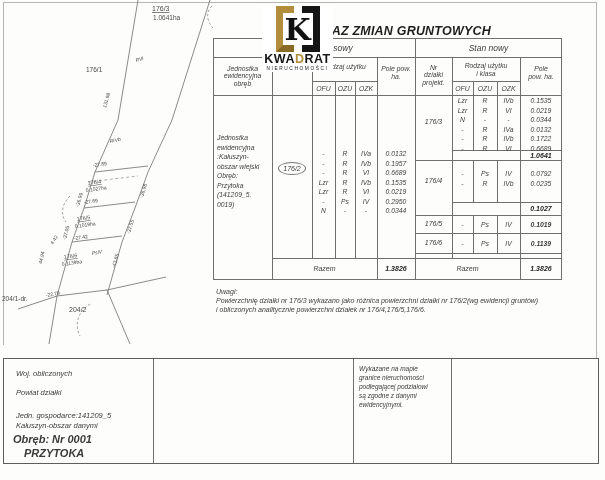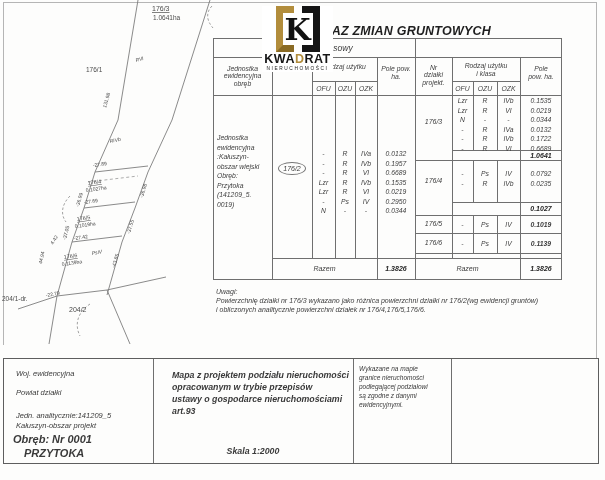--- a/index.html
+++ b/index.html
@@ -128,20 +128,21 @@
     <div class="vl" style="left:239px;top:19px;height:201px;"></div>
     <div class="vl" style="left:260px;top:43px;height:69px;"></div>
     <div class="vl" style="left:260px;top:122px;height:42px;"></div>
     <div class="vl" style="left:260px;top:177px;height:38px;"></div>
     <div class="vl" style="left:284px;top:43px;height:69px;"></div>
     <div class="vl" style="left:284px;top:122px;height:42px;"></div>
     <div class="vl" style="left:284px;top:177px;height:38px;"></div>
     <div class="vl" style="left:307px;top:19px;height:223px;"></div>
 
     <div class="cell stan" style="left:0;top:2px;width:202px;height:16px;">Stan dotychczasowy</div>
+    <div class="cell stan" style="left:202px;top:2px;width:147px;height:16px;">Stan nowy</div>
 
     <div class="cell pre f68" style="left:0;top:21px;width:59px;height:34px;">Jednostka
 ewidencyjna
 obręb</div>
     <div class="cell f68" style="left:99px;top:22px;width:65px;height:14px;">Rodzaj użytku</div>
     <div class="cell pre f68" style="left:164px;top:24px;width:38px;height:22px;">Pole pow.
 ha.</div>
     <div class="cell pre f68" style="left:202px;top:21px;width:37px;height:32px;">Nr
 działki
 projekt.</div>
@@ -302,32 +303,27 @@
     <div>Uwagi:</div>
     <div>Powierzchnię działki nr 176/3 wykazano jako różnica powierzchni działki nr 176/2(wg ewidencji gruntów)</div>
     <div>i obliczonych analitycznie powierzchni działek nr 176/4,176/5,176/6.</div>
   </div>
 
   <div class="band">
     <div class="vl" style="left:149px;top:0;height:104px;"></div>
     <div class="vl" style="left:349px;top:0;height:104px;"></div>
     <div class="vl" style="left:447px;top:0;height:104px;"></div>
 
-    <div class="txt" style="left:12px;top:10px;font-size:7.5px;">Woj. ewidencyjna</div>
+    <div class="txt" style="left:12px;top:10px;font-size:7.5px;">Woj. obliczonych</div>
     <div class="txt" style="left:12px;top:29px;font-size:7.5px;">Powiat działki</div>
-    <div class="txt" style="left:12px;top:52px;font-size:7.5px;">Jedn. analitycznie:141209_5</div>
-    <div class="txt" style="left:12px;top:62px;font-size:7.5px;">Kałuszyn-obszar projekt</div>
+    <div class="txt" style="left:12px;top:52px;font-size:7.5px;">Jedn. gospodarce:141209_5</div>
+    <div class="txt" style="left:12px;top:62px;font-size:7.5px;">Kałuszyn-obszar danymi</div>
     <div class="txt obreb" style="left:9px;top:74px;">Obręb:  Nr 0001</div>
     <div class="txt obreb" style="left:20px;top:88px;">PRZYTOKA</div>
 
-    <div class="txt maptitle pre" style="left:168px;top:10px;width:178px;">Mapa z projektem podziału nieruchomości
-opracowanym w trybie przepisów
-ustawy o gospodarce nieruchomościami
-art.93</div>
-    <div class="txt maptitle" style="left:149px;top:86px;width:200px;text-align:center;">Skala 1:2000</div>
 
     <div class="txt note pre" style="left:355px;top:5px;width:88px;">Wykazane na mapie
 granice nieruchomości
 podlegającej podziałowi
 są zgodne z danymi
 ewidencyjnymi.</div>
 
     <div style="position:absolute;left:447px;top:0;width:146px;height:104px;"></div>
   </div>
 

